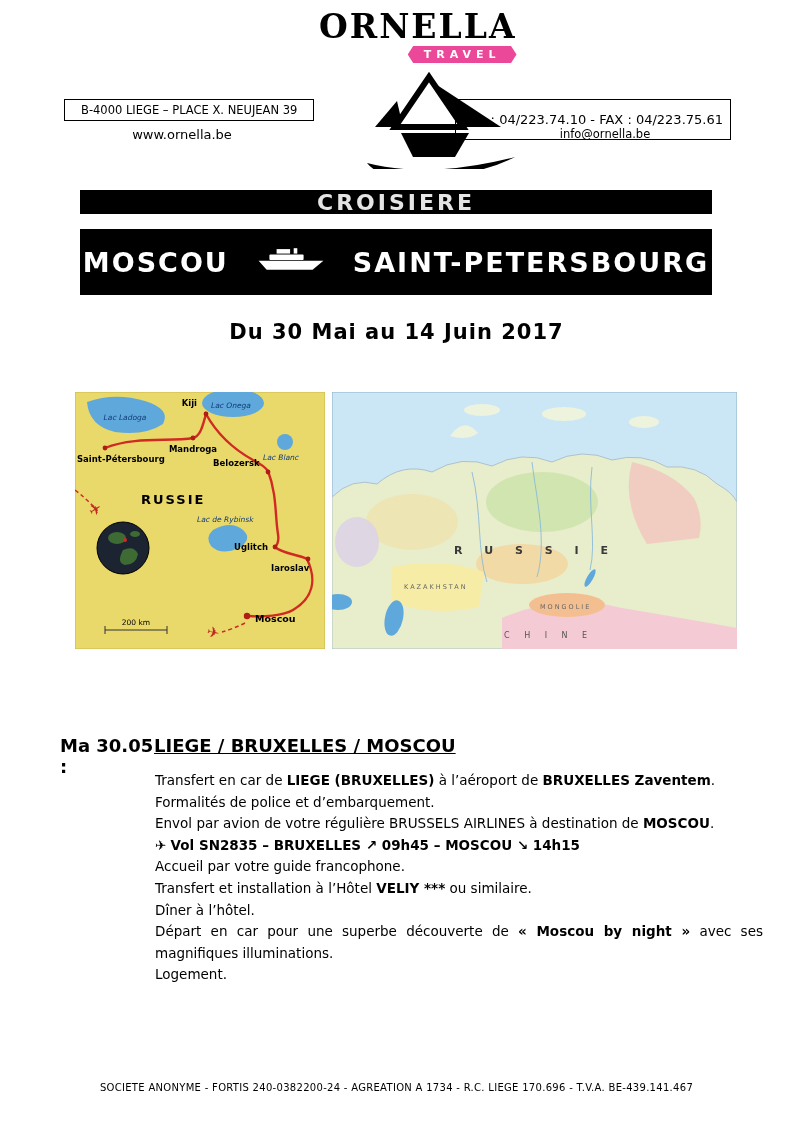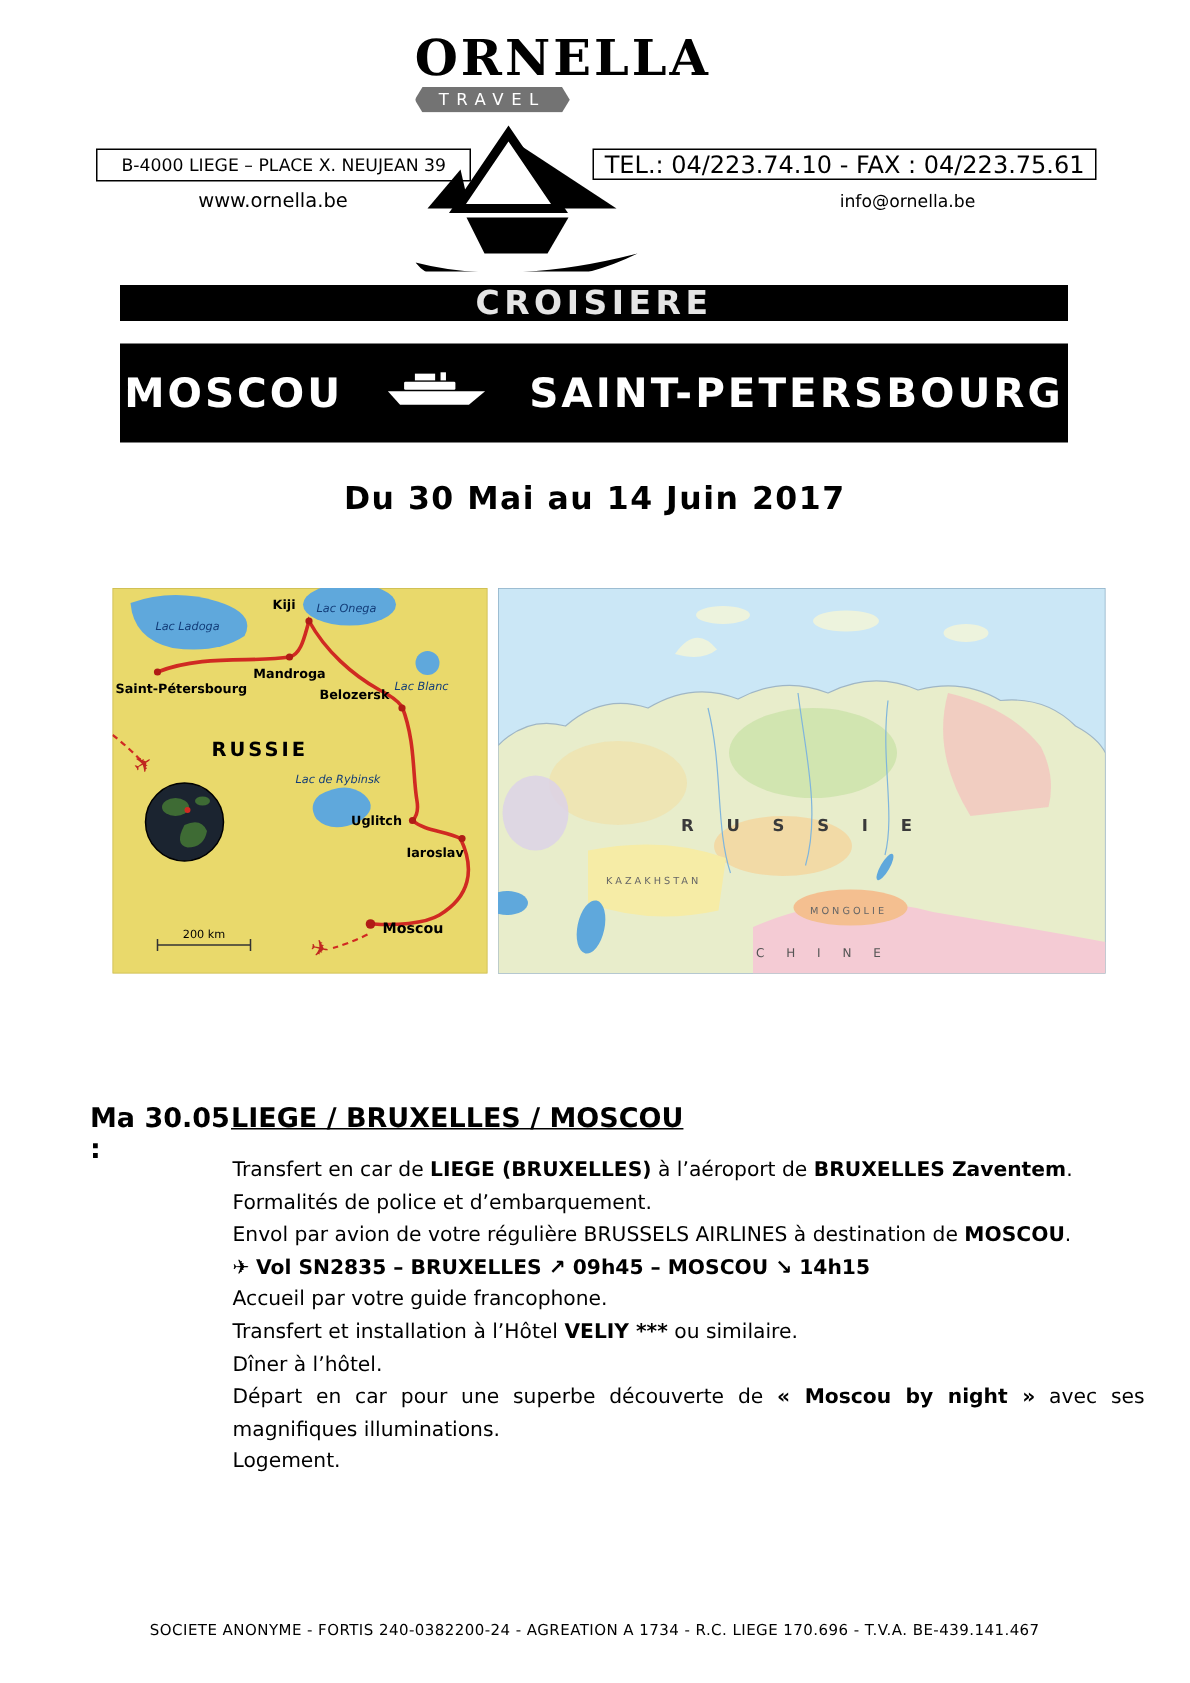--- a/index.html
+++ b/index.html
@@ -4,37 +4,37 @@
 <style>
   * { margin:0; padding:0; box-sizing:border-box; }
   html,body { background:#fff; }
   body {
     width:793px; height:1122px; position:relative; overflow:hidden;
     font-family:"DejaVu Sans", sans-serif; color:#000;
   }
   .b { font-weight:bold; }
 
   
-  .logo-block { position:absolute; top:22px; left:50%; transform:translateX(-50%); text-align:left; width:240px; }
+  .logo-block { position:absolute; top:10px; left:50%; transform:translateX(-50%); text-align:right; width:240px; }
   .logo-name { font-family:"DejaVu Serif", serif; font-weight:bold; font-size:33px; letter-spacing:2px; line-height:1; }
   .logo-ribbon {
-    display:inline-block; background:#737373; color:#fff; font-size:11px; font-weight:normal;
+    display:inline-block; background:#ec4899; color:#fff; font-size:11px; font-weight:bold;
     letter-spacing:5px; padding:2px 16px; margin-top:-5px; position:relative; z-index:2;
     clip-path: polygon(5% 0, 95% 0, 100% 50%, 95% 100%, 5% 100%, 0 50%);
   }
   .logo-art { margin-top:6px; }
 
   .address-box {
     position:absolute; left:64px; top:99px; border:1px solid #000;
     font-size:11.5px; padding:3px 16px; white-space:nowrap;
   }
   .website { position:absolute; left:64px; top:127px; width:236px; text-align:center; font-size:13px; }
   .contact-box {
     position:absolute; right:62px; top:99px; border:1px solid #000;
-    font-size:16px; padding:0 7px; white-space:nowrap;
+    font-size:13px; padding:12px 7px; white-space:nowrap;
   }
   .email { position:absolute; right:62px; top:127px; width:252px; text-align:center; font-size:11.5px; }
 
   
   .banner1 {
     position:absolute; left:80px; width:632px; top:190px; height:24px; background:#000;
     color:#e5e5e5; display:flex; align-items:center; justify-content:center;
     font-size:22px; font-weight:bold; letter-spacing:3px;
   }
   .banner2 {

